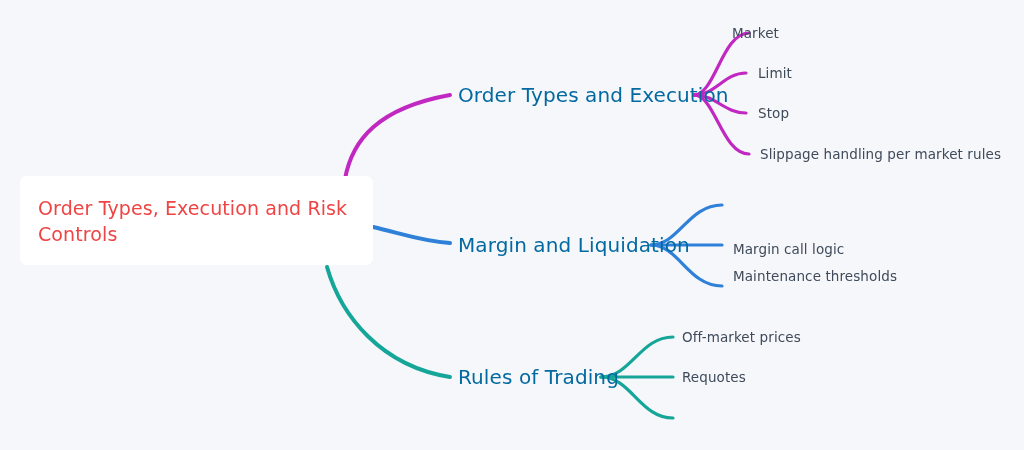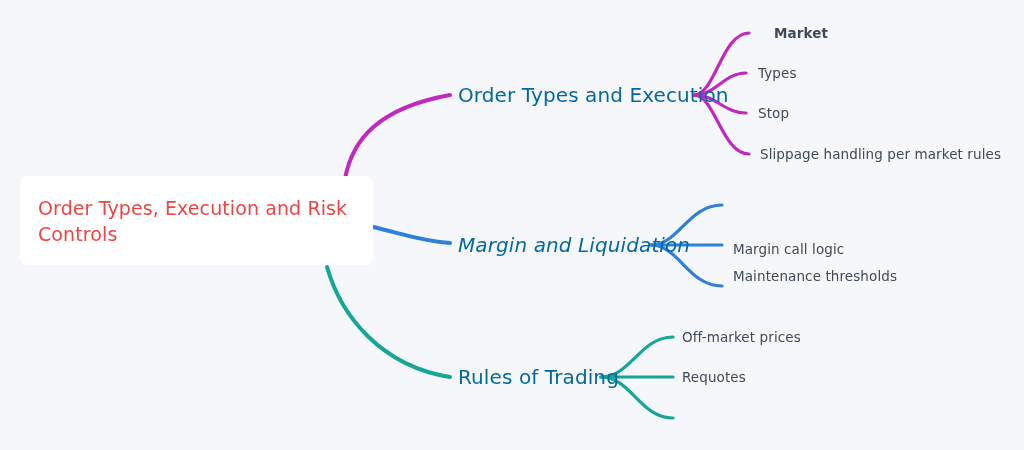--- a/index.html
+++ b/index.html
@@ -96,26 +96,26 @@
     <path class="edge" d="M 601 377 L 673 377" stroke="#15a699" stroke-width="3.2"></path>
     <path class="edge" d="M 601 377 C 631 377 640 418 673 418" stroke="#15a699" stroke-width="3.2"></path>
   </svg>
 
   <div class="node-root" style="background: rgb(255, 255, 255);">
     <span class="node-root-label">Order Types, Execution and Risk Controls</span>
   </div>
 
   <div class="branch-label" style="left:458px; top:95px;">Order Types and Execution</div>
 
-  <div class="leaf-label" style="left:774px; top:33px;font-weight:bold;">Market</div>
-  <div class="leaf-label" style="left:758px; top:73px;">Types</div>
+  <div class="leaf-label" style="left:732px; top:33px;">Market</div>
+  <div class="leaf-label" style="left:758px; top:73px;">Limit</div>
   <div class="leaf-label" style="left:758px; top:113px;">Stop</div>
   <div class="leaf-label" style="left:760px; top:154px;">Slippage handling per market rules</div>
 
-  <div class="branch-label" style="left:458px; top:245px;font-style:italic;">Margin and Liquidation</div>
+  <div class="branch-label" style="left:458px; top:245px;">Margin and Liquidation</div>
 
   <div class="leaf-label" style="left:733px; top:205px;margin-top:44px;">Margin call logic</div>
   <div class="leaf-label" style="left:733px; top:245px;margin-top:31px;">Maintenance thresholds</div>
 
   <div class="branch-label" style="left:458px; top:377px;">Rules of Trading</div>
 
   <div class="leaf-label" style="left:682px; top:337px;">Off-market prices</div>
   <div class="leaf-label" style="left:682px; top:377px;">Requotes</div>
 
 </div>

